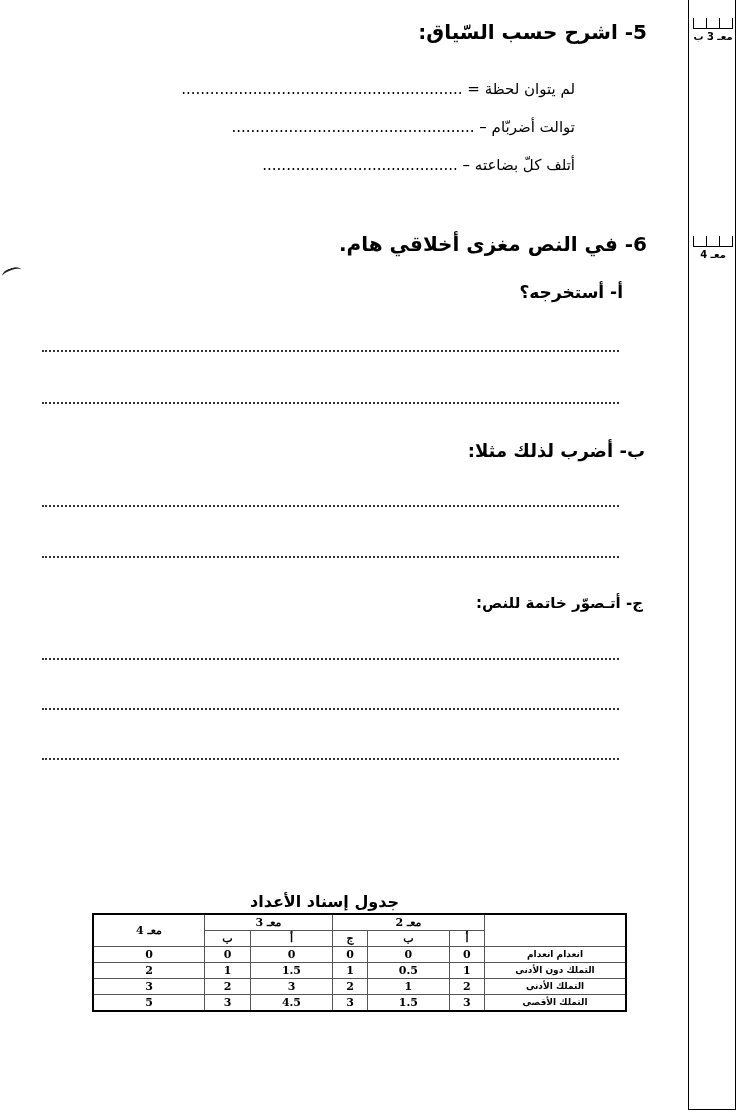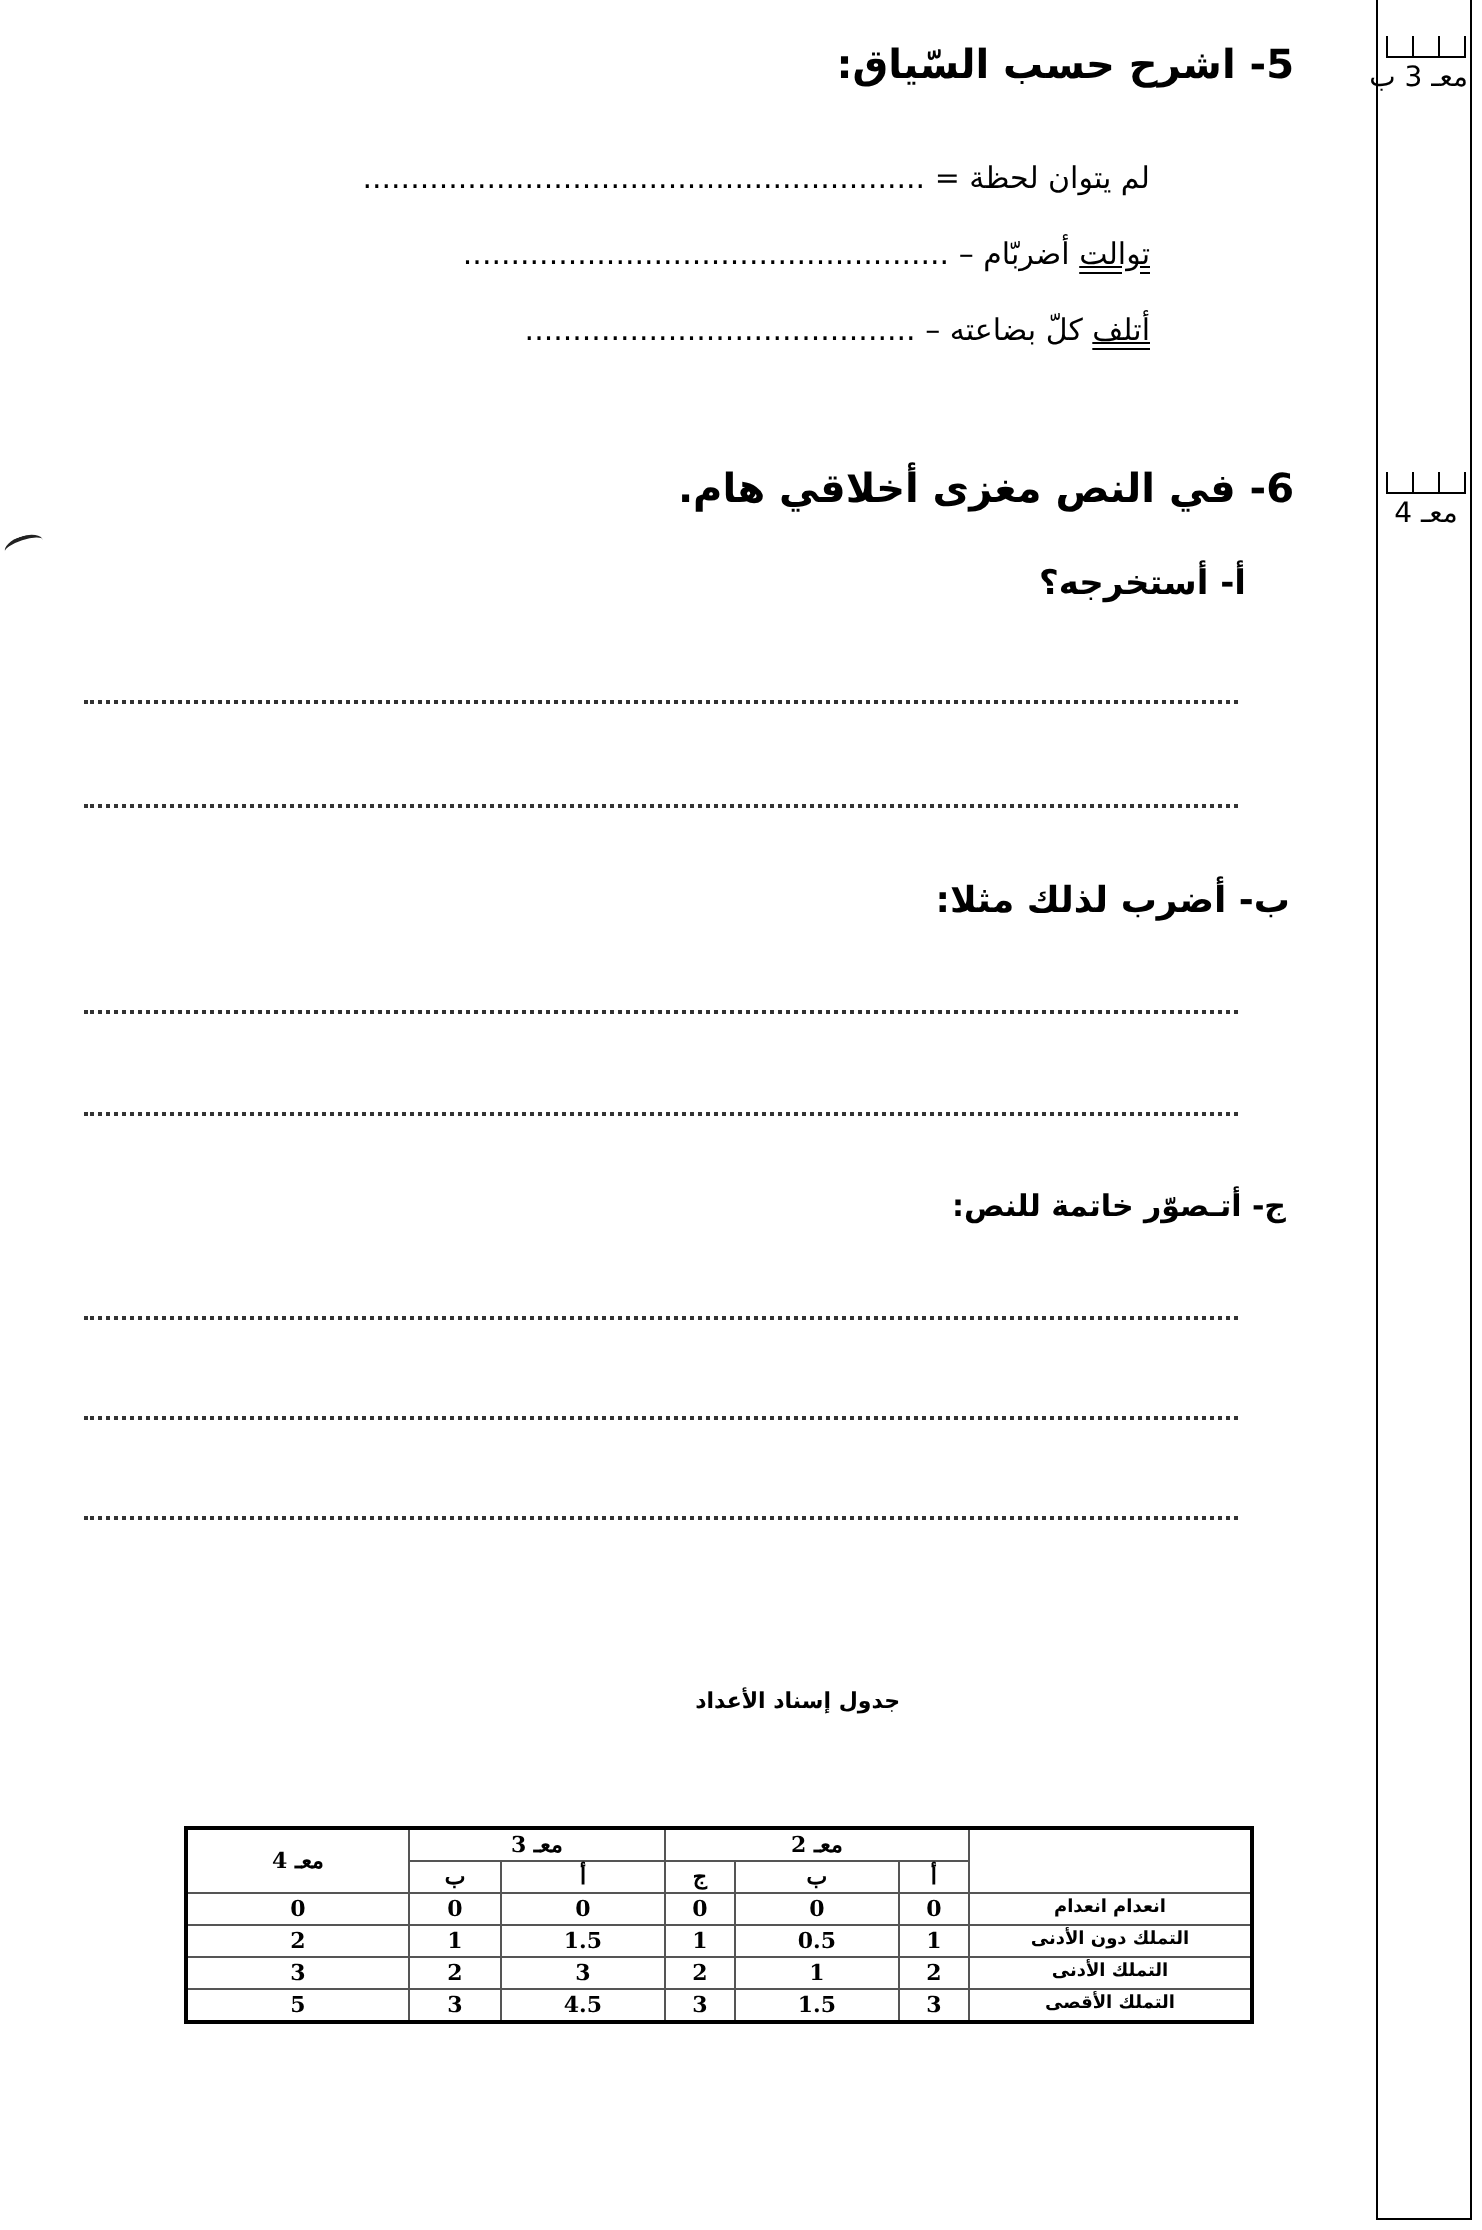--- a/index.html
+++ b/index.html
@@ -8,29 +8,29 @@
     font-family: "DejaVu Sans", sans-serif; color: #000;
   }
   .margin-col {
     position: absolute; left: 688px; top: 0; width: 48px; height: 1110px;
     border-left: 1.5px solid #000; border-right: 1.5px solid #000; border-bottom: 1.5px solid #000;
     box-sizing: border-box;
   }
   .score-box { position: absolute; left: 692px; width: 42px; text-align: center; }
   .ticks { position: relative; height: 10px; width: 40px; margin: 0 auto; border-bottom: 1px solid #000; }
   .ticks span { position: absolute; bottom: 0; width: 1px; height: 10px; background: #000; }
-  .score-label { font-size: 14px; font-weight: normal; direction: rtl; margin-top: 2px; white-space: nowrap; }
+  .score-label { font-size: 10px; font-weight: bold; direction: rtl; margin-top: 2px; white-space: nowrap; }
   .q { position: absolute; direction: rtl; text-align: right; font-weight: bold; font-size: 20px; white-space: nowrap; }
   .line-item { position: absolute; direction: rtl; text-align: center; font-size: 15px; white-space: nowrap; }
-  .u { text-decoration: underline; text-decoration-style: double; }
+  .u { text-decoration-style: double; }
   .dots { position: absolute; left: 42px; width: 577px; height: 0; border-top: 2px dotted #333; }
   .stroke { position: absolute; left: 2px; top: 268px; width: 20px; height: 8px;
     border-top: 2px solid #222; border-radius: 50% 50% 0 0; transform: rotate(-18deg); }
-  .title { position: absolute; left: 250px; width: 200px; top: 844px; text-align: right; direction: rtl;
-    font-size: 11px; font-weight: bold; }
+  .title { position: absolute; left: 250px; width: 200px; top: 892px; text-align: left; direction: rtl;
+    font-size: 16px; font-weight: bold; }
   table.grade { position: absolute; left: 92px; top: 913px; width: 535px; border-collapse: collapse;
     direction: rtl; font-family: "DejaVu Serif", serif; font-size: 11px; font-weight: bold; border: 2px solid #000; }
   table.grade td { border: 1px solid #555; text-align: center; padding: 0; height: 15px; line-height: 15px; }
   table.grade td.rowlabel { font-family: "DejaVu Sans", sans-serif; font-size: 9px; width: 140px; }
 </style>
 </head>
 <body>
 
 <div class="margin-col"></div>
 

